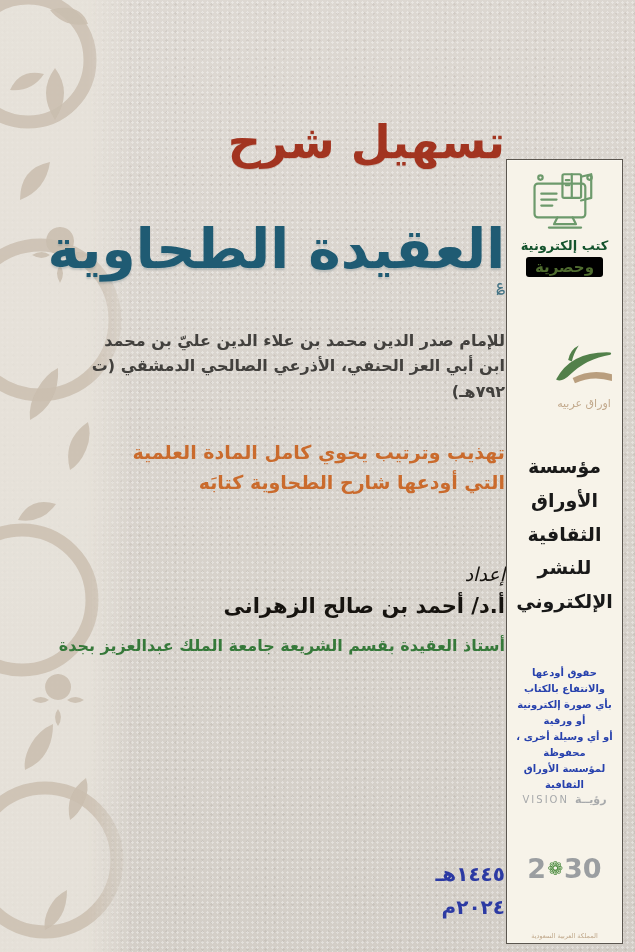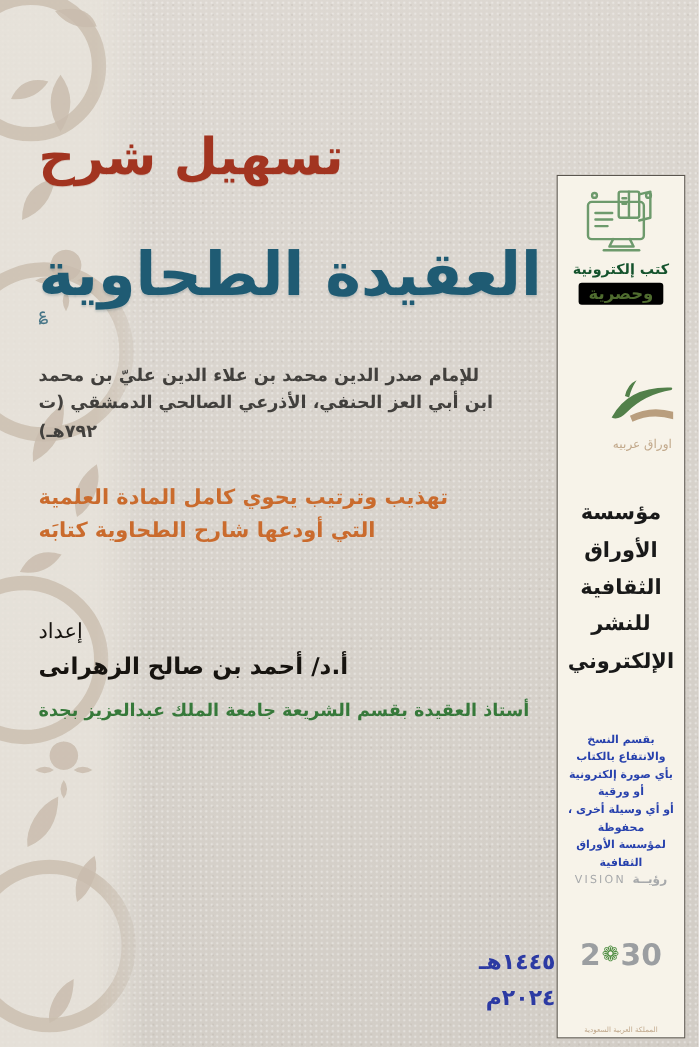--- a/index.html
+++ b/index.html
@@ -9,30 +9,30 @@
         background-image:
           radial-gradient(rgba(255,255,255,.35) 1px, transparent 1.4px),
           radial-gradient(rgba(120,108,96,.10) 1px, transparent 1.4px),
           linear-gradient(160deg,#ded9d3 0%,#d7d2cb 55%,#d2cdc6 100%);
         background-size:5px 5px,9px 9px,100% 100%;}
   
   .ornament{position:absolute;left:0;top:0;width:135px;height:952px;
             -webkit-mask-image:linear-gradient(to right,#000 65%,transparent 100%);
             mask-image:linear-gradient(to right,#000 65%,transparent 100%);}
   
-  .main{position:absolute;left:35px;top:0;width:470px;height:740px;text-align:left;direction:rtl;}
+  .main{position:absolute;left:35px;top:0;width:470px;height:740px;text-align:right;direction:rtl;}
   .pretitle{margin-top:118px;font-size:46px;font-weight:bold;color:#a23420;line-height:1.05;
             text-shadow:0 1px 0 rgba(120,30,10,.15);}
   .maintitle{margin-top:52px;font-size:55px;font-weight:bold;color:#1f5b73;line-height:1.15;
              text-shadow:0 2px 2px rgba(20,60,80,.18);letter-spacing:-1px;}
   .flourish{font-size:15px;color:#1f5b73;margin-top:-6px;opacity:.8;}
   .author{margin-top:34px;font-size:16px;font-weight:bold;color:#42403d;line-height:1.6;}
   .subtitle{margin-top:34px;font-size:19px;font-weight:bold;color:#ca6b2d;line-height:1.55;}
   .prep{margin-top:66px;color:#16130f;}
-  .prep-label{font-size:19px;}
+  .prep-label{font-size:19px;font-style:italic;}
   .prep-name{margin-top:9px;font-size:21px;font-weight:600;}
   .prep-title{margin-top:18px;font-size:16px;font-weight:bold;color:#36793a;}
   .years{position:absolute;left:35px;top:858px;width:470px;direction:rtl;
          font-size:20px;font-weight:600;color:#2c3aa3;line-height:1.65;}
   
   .sidebar{position:absolute;left:506px;top:159px;width:117px;height:785px;
            background:#f7f3e9;border:1px solid #5b564f;box-sizing:border-box;
            display:flex;flex-direction:column;align-items:center;
            box-shadow:0 0 0 1px rgba(255,255,255,.25) inset;}
   .sb-icon{margin-top:10px;}
@@ -144,21 +144,21 @@
 
     <div class="sb-pubname">
       <div>مؤسسة</div>
       <div>الأوراق</div>
       <div>الثقافية</div>
       <div>للنشر</div>
       <div>الإلكتروني</div>
     </div>
 
     <div class="sb-copy">
-      <div>بقسم النسخ والانتفاع بالكتاب</div>
+      <div>حقوق أودعها والانتفاع بالكتاب</div>
       <div>بأي صورة إلكترونية أو ورقية</div>
       <div>أو أي وسيلة أخرى ، محفوظة</div>
       <div>لمؤسسة الأوراق الثقافية</div>
     </div>
 
     <div class="sb-vision">
       <div class="v-row1">
         <span class="v-en">VISION</span>
         <span class="v-ar">رؤيــة</span>
       </div>

